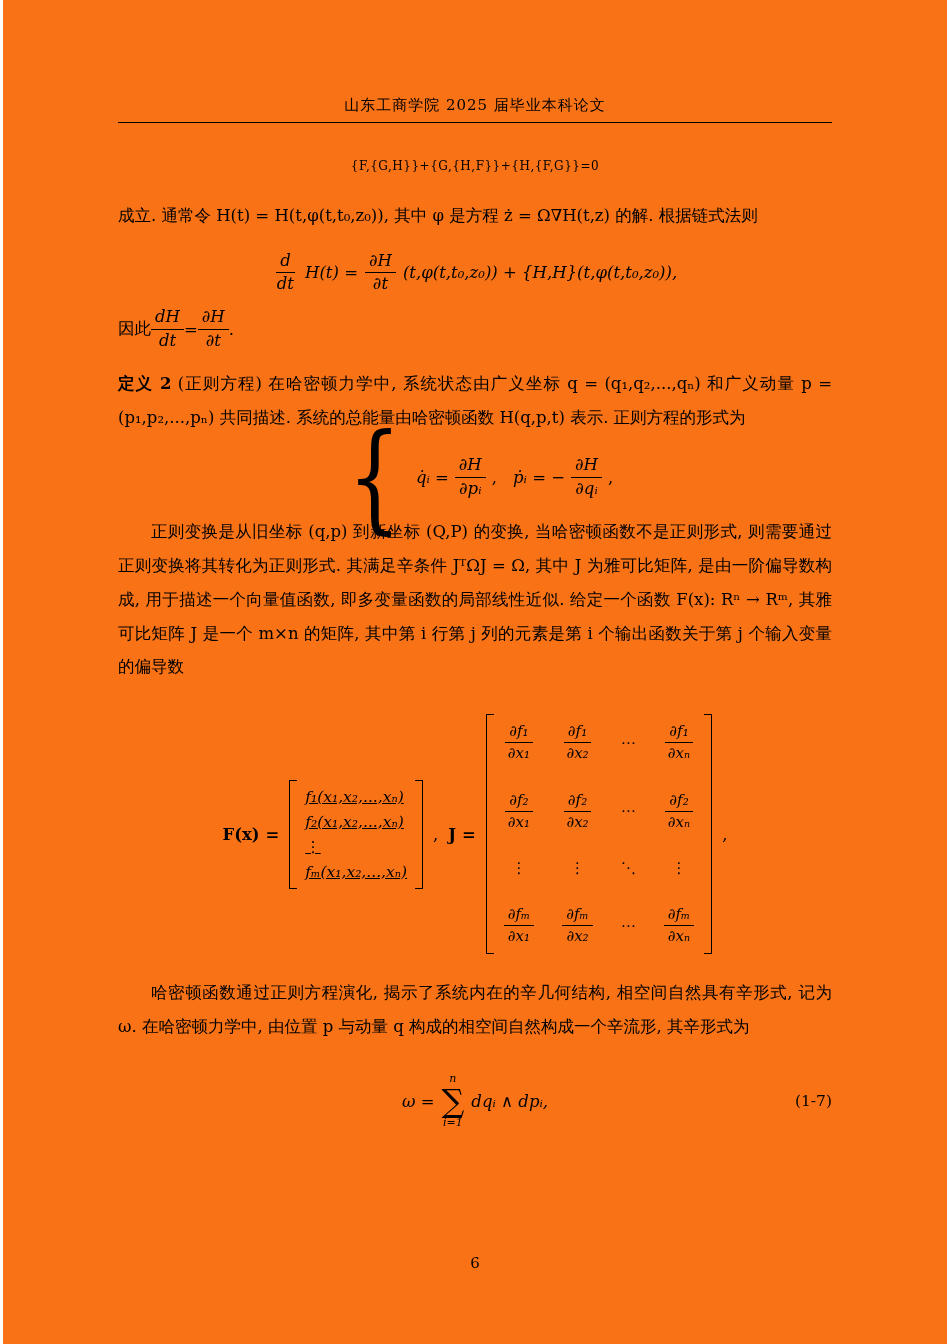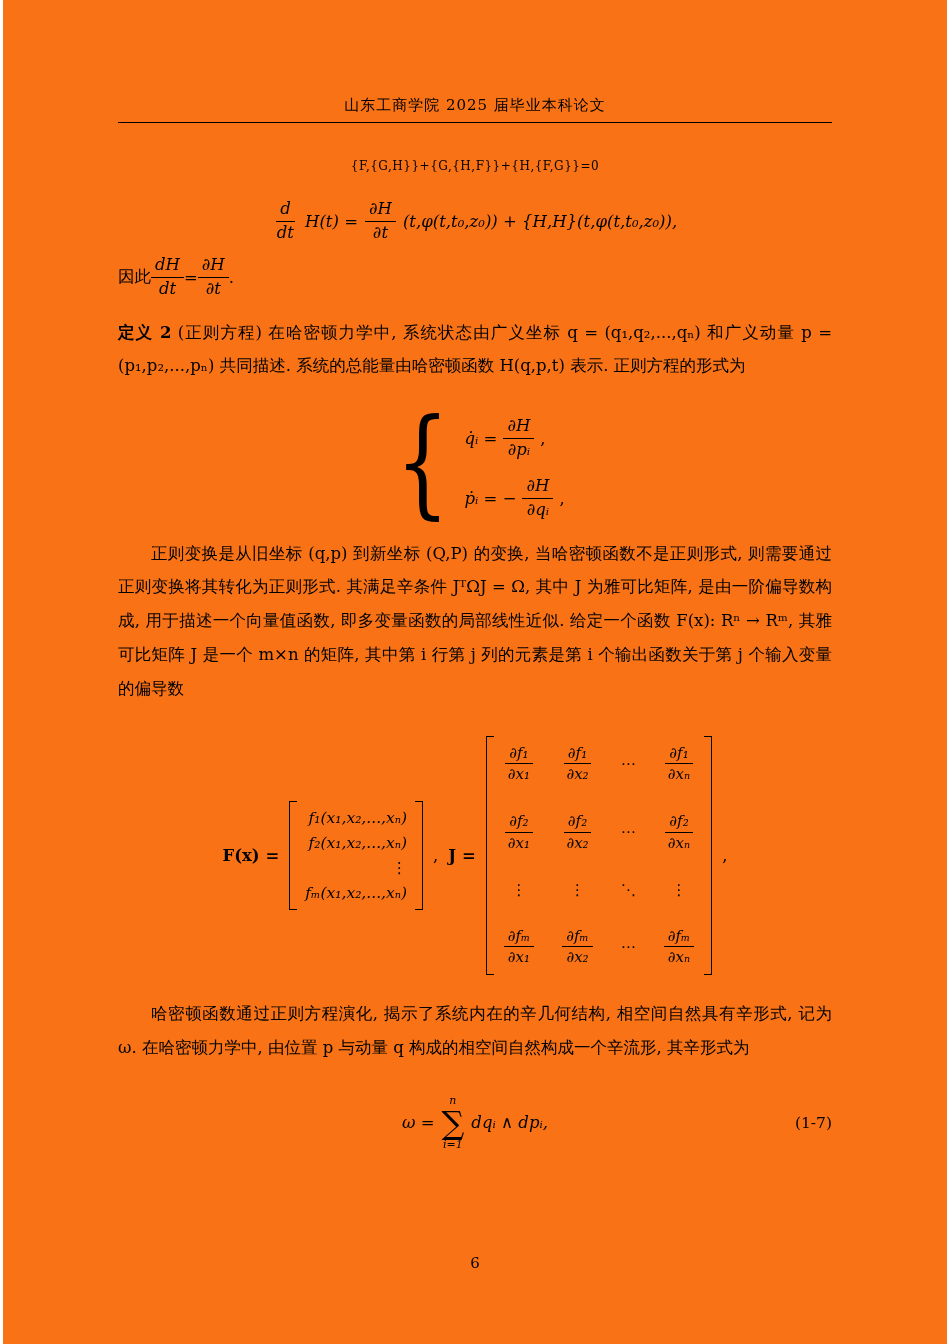--- a/index.html
+++ b/index.html
@@ -49,28 +49,28 @@
 
   .inline-line { display:flex; align-items:center; margin:10px 0 16px 0; }
 
   .cases { display:flex; align-items:center; justify-content:center; margin:20px 0 16px 0; }
   .cbrace {
     font-size:118px; line-height:0;
     transform:scaleX(0.72);
     font-weight:400;
     margin-right:4px;
   }
-  .crows { display:flex; flex-direction:column; gap:16px;margin-top:13px; }
+  .crows { display:flex; flex-direction:row; gap:16px; }
   .crow { display:flex; align-items:center; gap:6px; }
 
   .matrix-eq { margin:30px 0 22px 0; gap:10px; }
   .matrix { display:inline-flex; align-items:stretch; }
   .br-l { width:8px; border-left:1.6px solid #000; border-top:1.6px solid #000; border-bottom:1.6px solid #000; }
   .br-r { width:8px; border-right:1.6px solid #000; border-top:1.6px solid #000; border-bottom:1.6px solid #000; }
-  .vec { display:flex; flex-direction:column; align-items:flex-end; gap:7px; padding:8px 8px; font-style:italic; font-size:15.5px; }
+  .vec { display:flex; flex-direction:column; align-items:flex-start; gap:7px; padding:8px 8px; font-style:italic; font-size:15.5px;text-decoration:underline; }
   .jgrid {
     display:grid; grid-template-columns:repeat(4,auto);
     column-gap:26px; row-gap:9px;
     align-items:center; justify-items:center;
     padding:8px 10px;
     gap:28px;
   }
   .cdots { font-size:15px; }
 
   .eq-omega { position:relative; margin:30px 0 0 0; }
@@ -90,20 +90,21 @@
 <div class="page">
 
   <div class="hdr">
     <span>山东工商学院 2025 届毕业本科论文</span>
   </div>
 
   <div class="eq eq-a">
     <span>{F,{G,H}}+{G,{H,F}}+{H,{F,G}}=0</span>
   </div>
 
+  <p class="para">成立. 通常令 H(t) = H(t,φ(t,t₀,z₀)), 其中 φ 是方程 ż = Ω∇H(t,z) 的解. 根据链式法则</p>
 
   <div class="eq eq-chain">
     <span class="frac">
       <span class="num">d</span>
       <span class="den">dt</span>
     </span>
     <span class="it">H(t) =</span>
     <span class="frac">
       <span class="num">∂H</span>
       <span class="den">∂t</span>

